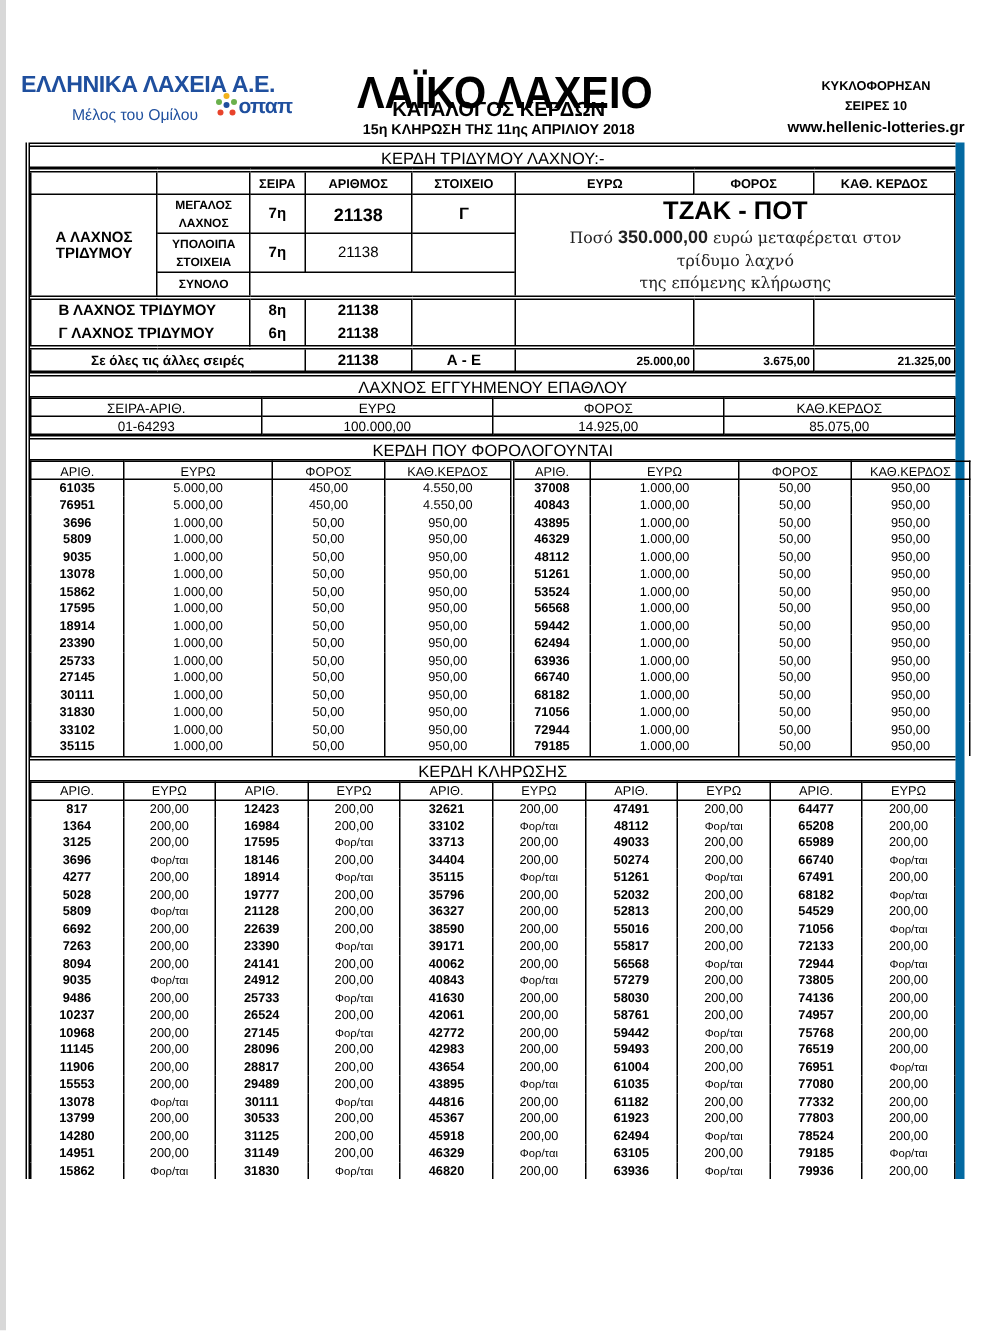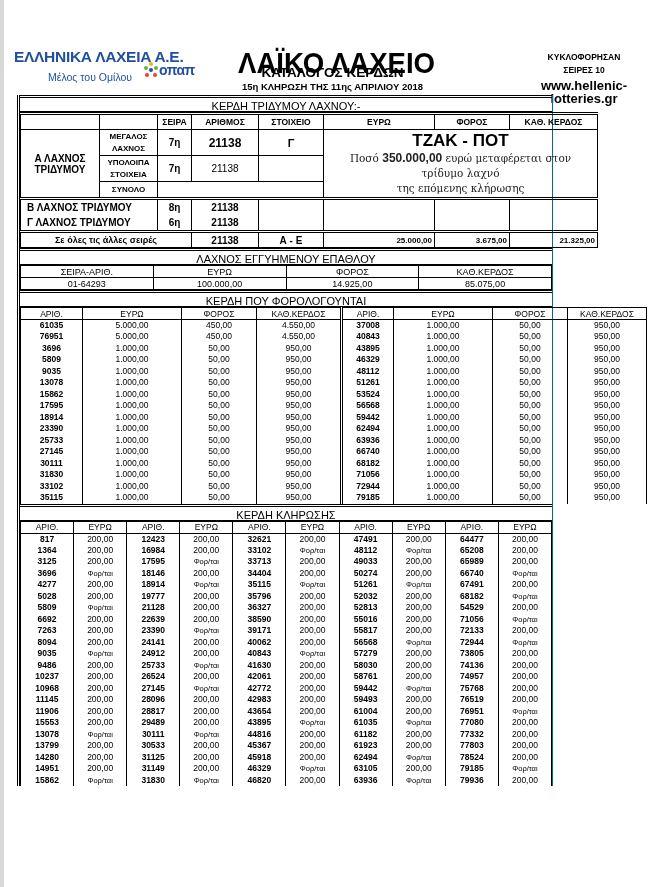--- a/index.html
+++ b/index.html
@@ -11,27 +11,27 @@
   .header { position: absolute; top: 0; left: 0; width: 665px; height: 62px; margin-top: 40px; }
   .brand { position: absolute; left: 14px; top: 8px; width: 160px; }
   .brand-name { font-weight: bold; font-size: 15.5px; color: #1f4f9e; letter-spacing: -0.3px; white-space: nowrap; }
   .brand-sub { position: absolute; left: 34px; top: 23px; font-size: 10.5px; color: #1f4f9e; white-space: nowrap; }
   .opap-logo { position: absolute; left: 144px; top: 22px; display: flex; align-items: center; }
   .opap-figure { width: 14px; height: 16px; position: relative; }
   .opap-figure .d { position: absolute; width: 4px; height: 4px; border-radius: 50%; }
   .opap-text { font-weight: bold; font-size: 14px; color: #1f4f9e; margin-left: 1px; letter-spacing: -0.5px; }
   .title-main { position: absolute; left: 238px; top: 6px; font-size: 30px; font-weight: bold; letter-spacing: 0px; transform: scaleX(0.92); transform-origin: left; }
   .circ { position: absolute; right: 16px; top: 11px; width: 130px; text-align: center; font-size: 8.5px; font-weight: bold; line-height: 13px; }
-  .circ .web { font-size: 13px; margin-top: 2px; }
+  .circ .web { font-size: 10px; margin-top: 2px; }
 
   .cat-title { position: absolute; top: 65px; left: 0; width: 665px; text-align: center; font-weight: bold; font-size: 13.5px; }
   .cat-sub { position: absolute; top: 81px; left: 0; width: 665px; text-align: center; font-size: 9.5px; font-weight: bold; }
 
   
-  .frame { position: absolute; left: 17px; top: 95px; width: 536px; border-left: 3px double #000; border-right: 1px solid #0369a1; }
+  .frame { position: absolute; left: 17px; top: 95px; width: 626px; border-left: 3px double #000; border-right: 6px solid #0369a1; }
   table { border-collapse: collapse; width: 100%; table-layout: fixed; }
   td, th { border: 1px solid #000; text-align: center; vertical-align: middle; font-size: 9px; padding: 0 2px; }
   th { font-weight: normal; font-size: 8.5px; }
   .sec-title { border-top: 3px double #000; text-align: center; font-size: 11px; height: 17px; line-height: 16px; border-bottom: 1px solid #000; }
   .b { font-weight: bold; }
 
   
   .tri td { font-size: 10px; }
   .tri .hdr td { font-weight: bold; font-size: 8.5px; height: 16px; }
   .tri .lbl { font-weight: bold; font-size: 10px; }
@@ -132,21 +132,21 @@
       <td class="sm">ΥΠΟΛΟΙΠΑ ΣΤΟΙΧΕΙΑ</td>
       <td class="b">7η</td>
       <td>21138</td>
       <td></td>
     </tr>
     <tr style="height:17px">
       <td class="sm">ΣΥΝΟΛΟ</td>
       <td colspan="3"></td>
     </tr>
     <tr class="dbl-top" style="height:32px">
-      <td colspan="2" class="lbl" style="text-align:left;line-height:15px;padding-left:6px">
+      <td colspan="2" class="lbl" style="text-align:left;line-height:15px;padding-left:18px">
         <div>Β ΛΑΧΝΟΣ ΤΡΙΔΥΜΟΥ</div>
             <div>Γ ΛΑΧΝΟΣ ΤΡΙΔΥΜΟΥ</div>
       </td>
       <td class="b" style="line-height:15px">
         <div>8η</div>
             <div>6η</div>
       </td>
       <td class="b" style="line-height:15px">
         <div>21138</div>
             <div>21138</div>

